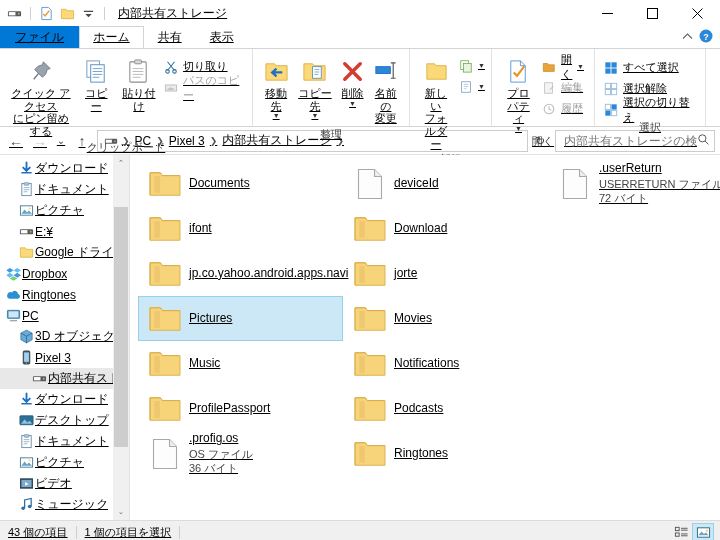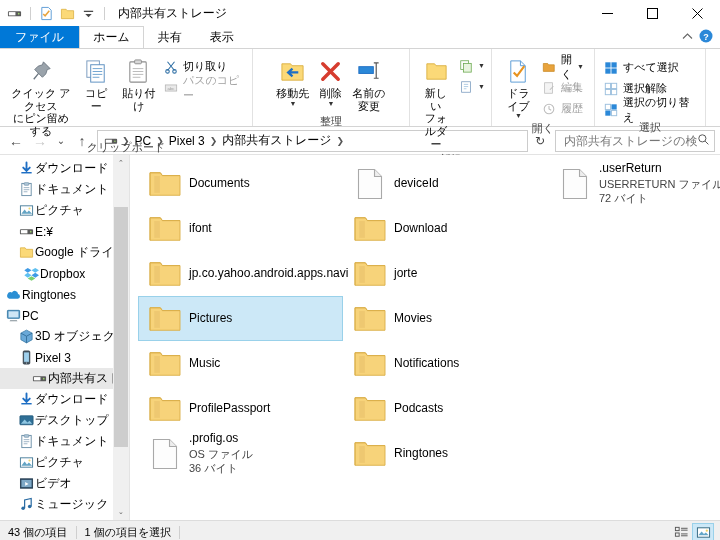--- a/index.html
+++ b/index.html
@@ -4,21 +4,21 @@
 <style>
   * { box-sizing: border-box; margin: 0; padding: 0; }
   html, body {
     width: 720px; height: 540px;
     font-family: "Liberation Sans", "DejaVu Sans", sans-serif;
     font-size: 12px;
     background: #ffffff;
     overflow: hidden;
     color: #000;
   }
-  #app { position: relative; width: 720px; height: 400px; background: #f0f0f0; }
+  #app { position: relative; width: 720px; height: 400px; background: #f0f0f0; text-decoration: underline; }
 
   
   .titlebar {
     height: 26px; background: #ffffff; display: flex; align-items: center;
     padding-left: 6px; position: relative;
   }
   .qat { display: flex; align-items: center; gap: 4px; }
   .qat .sep { width: 1px; height: 13px; background: #cfcfcf; margin: 0 3px; }
   .qat-btn { width: 17px; height: 17px; display: flex; align-items: center; justify-content: center; }
   .title-text { margin-left: 10px; font-size: 12px; color: #000; }
@@ -27,21 +27,21 @@
 
   
   .tabstrip {
     height: 23px; background: #ffffff; display: flex; align-items: stretch;
     border-bottom: 1px solid #d4d4d4; position: relative;
   }
   .tab {
     padding: 0 13px; display: flex; align-items: center; font-size: 12px;
     color: #000; border: 1px solid transparent; border-bottom: none;
   }
-  .tab.file { background: #0078d7; color: #ffffff; padding: 0 14px; }
+  .tab.file { background: #0078d7; color: #000000; padding: 0 14px; }
   .tab.active { background: #fff; border-color: #d4d4d4; position: relative; top: 0; }
   .tabstrip-right { margin-left: auto; display: flex; align-items: center; gap: 6px; padding-right: 7px; }
 
   
   .ribbon {
     height: 78px; background: #ffffff; border-bottom: 1px solid #d4d4d4;
     display: flex; align-items: stretch; position: relative;
   }
   .rgroup { display: flex; flex-direction: column; border-right: 1px solid #e2e2e2; position: relative; }
   .rgroup-body { flex: 1; display: flex; align-items: flex-start; padding: 4px 6px 0 6px; }
@@ -271,20 +271,31 @@
         <div class="bigbtn" style="min-width:34px;">
           <span class="glyph">
             <svg width="27" height="27" viewBox="0 0 28 28">
                 <path d="M3 6h9l1.5 2H25v15H3z" fill="#fbd978" stroke="#d9ad3c" stroke-width="0.9"></path>
                 <path d="M20 15h-9M14 11l-4.5 4L14 19" stroke="#1f6fc4" stroke-width="2.4" fill="none"></path>
               </svg>
           </span>
           <span class="lbl">移動先</span>
           <span class="caret">▼</span>
         </div>
+        <div class="bigbtn" style="min-width:38px;">
+          <span class="glyph">
+            <svg width="27" height="27" viewBox="0 0 28 28">
+                <path d="M3 6h9l1.5 2H25v15H3z" fill="#fbd978" stroke="#d9ad3c" stroke-width="0.9"></path>
+                <rect x="12" y="9" width="9" height="12" fill="#fff" stroke="#5b8fc0" stroke-width="0.9"></rect>
+                <path d="M14 12h5M14 14.5h5M14 17h4" stroke="#6fa3d0" stroke-width="0.9"></path>
+              </svg>
+          </span>
+          <span class="lbl">コピー先</span>
+          <span class="caret">▼</span>
+        </div>
         <div class="bigbtn" style="min-width:32px;">
           <span class="glyph">
             <svg width="27" height="27" viewBox="0 0 28 28">
                 <path d="M6 6l16 16M22 6L6 22" stroke="#d63c2e" stroke-width="3.6" fill="none" stroke-linecap="round"></path>
               </svg>
           </span>
           <span class="lbl">削除</span>
           <span class="caret">▼</span>
         </div>
         <div class="bigbtn" style="min-width:34px;">
@@ -339,21 +350,21 @@
     <div class="rgroup" style="width:103px;">
       <div class="rgroup-body">
         <div class="bigbtn" style="width:48px;">
           <span class="glyph">
             <svg width="27" height="27" viewBox="0 0 28 28">
                 <path d="M6 3h10l5 5v17H6z" fill="#fff" stroke="#5b9bd5" stroke-width="1"></path>
                 <path d="M16 3v5h5" fill="none" stroke="#5b9bd5" stroke-width="1"></path>
                 <path d="M9 15l3.5 3.5L20 8.5" stroke="#e8931f" stroke-width="2.2" fill="none"></path>
               </svg>
           </span>
-          <span class="lbl">ドライブ</span>
+          <span class="lbl">プロパティ</span>
           <span class="caret">▼</span>
         </div>
         <div class="smallcol">
           <div class="smallbtn">
             <span class="sglyph">
               <svg width="14" height="14" viewBox="0 0 16 16">
                   <path d="M1.5 4h5l1 1.5H14V13H1.5z" fill="#e8a33d" stroke="#c5861f" stroke-width="0.8"></path>
                 </svg>
             </span>
             <span>開く</span>
@@ -523,21 +534,21 @@
               <svg width="15" height="15" viewBox="0 0 16 16">
                 <path d="M1.5 3h5l1.2 1.6h6.8V13h-13z" fill="#fbd978" stroke="#d9ad3c" stroke-width="0.8"></path>
               </svg>
             </span>
             <span class="ntext">Google ドライブ</span>
             <span class="pin"><svg width="10" height="10" viewBox="0 0 12 12">
                 <path d="M7.5 1.2l3.3 3.3-1.4.5-.7 2.1-1.6 1.6-3.4-3.4 1.6-1.6 2.1-.7z" fill="#9aa3ab"></path>
                 <path d="M5 7L2.2 10" stroke="#9aa3ab" stroke-width="1.1"></path>
               </svg></span>
           </div>
-          <div class="navitem" style="padding-left: 22px;">
+          <div class="navitem" style="padding-left: 4px;">
             <span class="nicon">
               <svg width="15" height="15" viewBox="0 0 16 16">
                 <path d="M4 2l4 2.6L4 7.2 0.3 4.6z" fill="#3f9ae5"></path>
                 <path d="M12 2l4 2.6-4 2.6-4-2.6z" fill="#5fc0f0"></path>
                 <path d="M0.3 9.8L4 7.2l4 2.6L4 12.4z" fill="#5fc0f0"></path>
                 <path d="M8 9.8l4-2.6 4 2.6-4 2.6z" fill="#3f9ae5"></path>
                 <path d="M4 13.4l4-2.5 4 2.5-4 2.2z" fill="#79cf6e"></path>
               </svg>
             </span>
             <span class="ntext">Dropbox</span>

